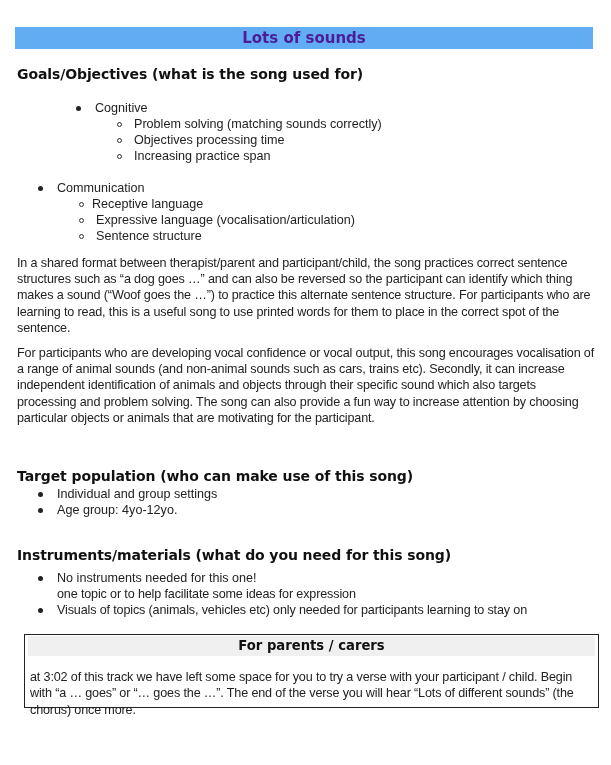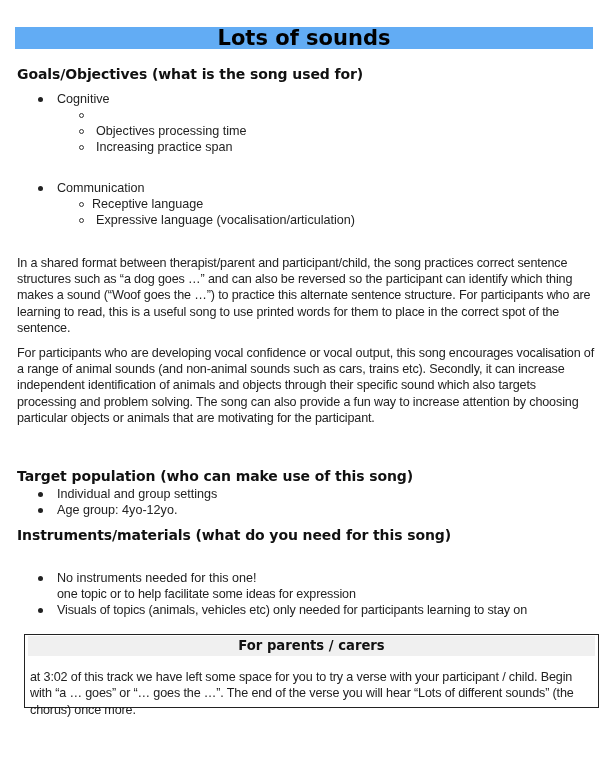--- a/index.html
+++ b/index.html
@@ -5,22 +5,22 @@
   html, body { margin: 0; padding: 0; background: #ffffff; }
   body {
     width: 611px; height: 765px; position: relative; overflow: hidden;
     font-family: "Liberation Sans", sans-serif; color: #1a1a1a;
   }
   .title-band {
     position: absolute; left: 15px; top: 27px; width: 578px; height: 22px;
     background: #62acf4; text-align: center;
   }
   .title-band span {
-    font-family: "DejaVu Sans", sans-serif; font-weight: bold; font-size: 21px;
-    line-height: 22px; color: #000000;
+    font-family: "DejaVu Sans", sans-serif; font-weight: bold; font-size: 15px;
+    line-height: 22px; color: #4c1d95;
   }
   .heading {
     position: absolute; left: 17px;
     font-family: "DejaVu Sans", sans-serif; font-weight: bold; font-size: 14px;
     color: #111; white-space: nowrap; letter-spacing: -0.1px;
   }
   .list { position: absolute; margin: 0; padding: 0; list-style: none; }
   .list li {
     position: relative; font-size: 12.6px; line-height: 16px; height: 16px;
     white-space: nowrap; color: #222;
@@ -55,27 +55,28 @@
 </style>
 </head>
 <body>
 
 <div class="title-band">
   <span>Lots of sounds</span>
 </div>
 
 <div class="heading" style="top:66px;">Goals/Objectives (what is the song used for)</div>
 
-<ul class="list" style="left:0; top:91px; width:515px;">
+<ul class="list" style="left:0; top:100px; width:515px;padding-left:38px;">
   <li>
     <span class="bullet-dot" style="left:38px; top:6px;"></span>
     <span style="position:absolute; left:57px;">Cognitive</span>
   </li>
   <li>
     <span class="bullet-o" style="left:79px; top:6px;"></span>
+    <span style="position:absolute; left:96px;">Problem solving (matching sounds correctly)</span>
   </li>
   <li>
     <span class="bullet-o" style="left:79px; top:6px;"></span>
     <span style="position:absolute; left:96px;">Objectives processing time</span>
   </li>
   <li>
     <span class="bullet-o" style="left:79px; top:6px;"></span>
     <span style="position:absolute; left:96px;">Increasing practice span</span>
   </li>
 </ul>
@@ -86,38 +87,42 @@
     <span style="position:absolute; left:57px;">Communication</span>
   </li>
   <li>
     <span class="bullet-o" style="left:79px; top:6px;"></span>
     <span style="position:absolute; left:92px;">Receptive language</span>
   </li>
   <li>
     <span class="bullet-o" style="left:79px; top:6px;"></span>
     <span style="position:absolute; left:96px;">Expressive language (vocalisation/articulation)</span>
   </li>
+  <li>
+    <span class="bullet-o" style="left:79px; top:6px;"></span>
+    <span style="position:absolute; left:96px;">Sentence structure</span>
+  </li>
 </ul>
 
 <p class="para tight" style="top:255px;">In a shared format between therapist/parent and participant/child, the song practices correct sentence structures such as “a dog goes …” and can also be reversed so the participant can identify which thing makes a sound (“Woof goes the …”) to practice this alternate sentence structure. For participants who are learning to read, this is a useful song to use printed words for them to place in the correct spot of the sentence.</p>
 <p class="para tight" style="top:345px;">For participants who are developing vocal confidence or vocal output, this song encourages vocalisation of a range of animal sounds (and non-animal sounds such as cars, trains etc). Secondly, it can increase independent identification of animals and objects through their specific sound which also targets processing and problem solving. The song can also provide a fun way to increase attention by choosing particular objects or animals that are motivating for the participant.</p>
 
 <div class="heading" style="top:452px;margin-top:16px;">Target population (who can make use of this song)</div>
 <ul class="list" style="left:0; top:486px; width:611px;">
   <li>
     <span class="bullet-dot" style="left:38px; top:6px;"></span>
     <span style="position:absolute; left:57px;">Individual and group settings</span>
   </li>
   <li>
     <span class="bullet-dot" style="left:38px; top:6px;"></span>
     <span style="position:absolute; left:57px;">Age group: 4yo-12yo.</span>
   </li>
 </ul>
 
-<div class="heading" style="top:527px;">Instruments/materials (what do you need for this song)</div>
+<div class="heading" style="top:547px;">Instruments/materials (what do you need for this song)</div>
 <ul class="list" style="left:0; top:570px; width:496px;">
   <li>
     <span class="bullet-dot" style="left:38px; top:6px;"></span>
     <span style="position:absolute; left:57px;">No instruments needed for this one!</span>
   </li>
   <li>
     <span style="position:absolute; left:57px; letter-spacing:-0.15px;">one topic or to help facilitate some ideas for expression</span>
   </li>
   <li>
     <span class="bullet-dot" style="left:38px; top:6px;"></span>

